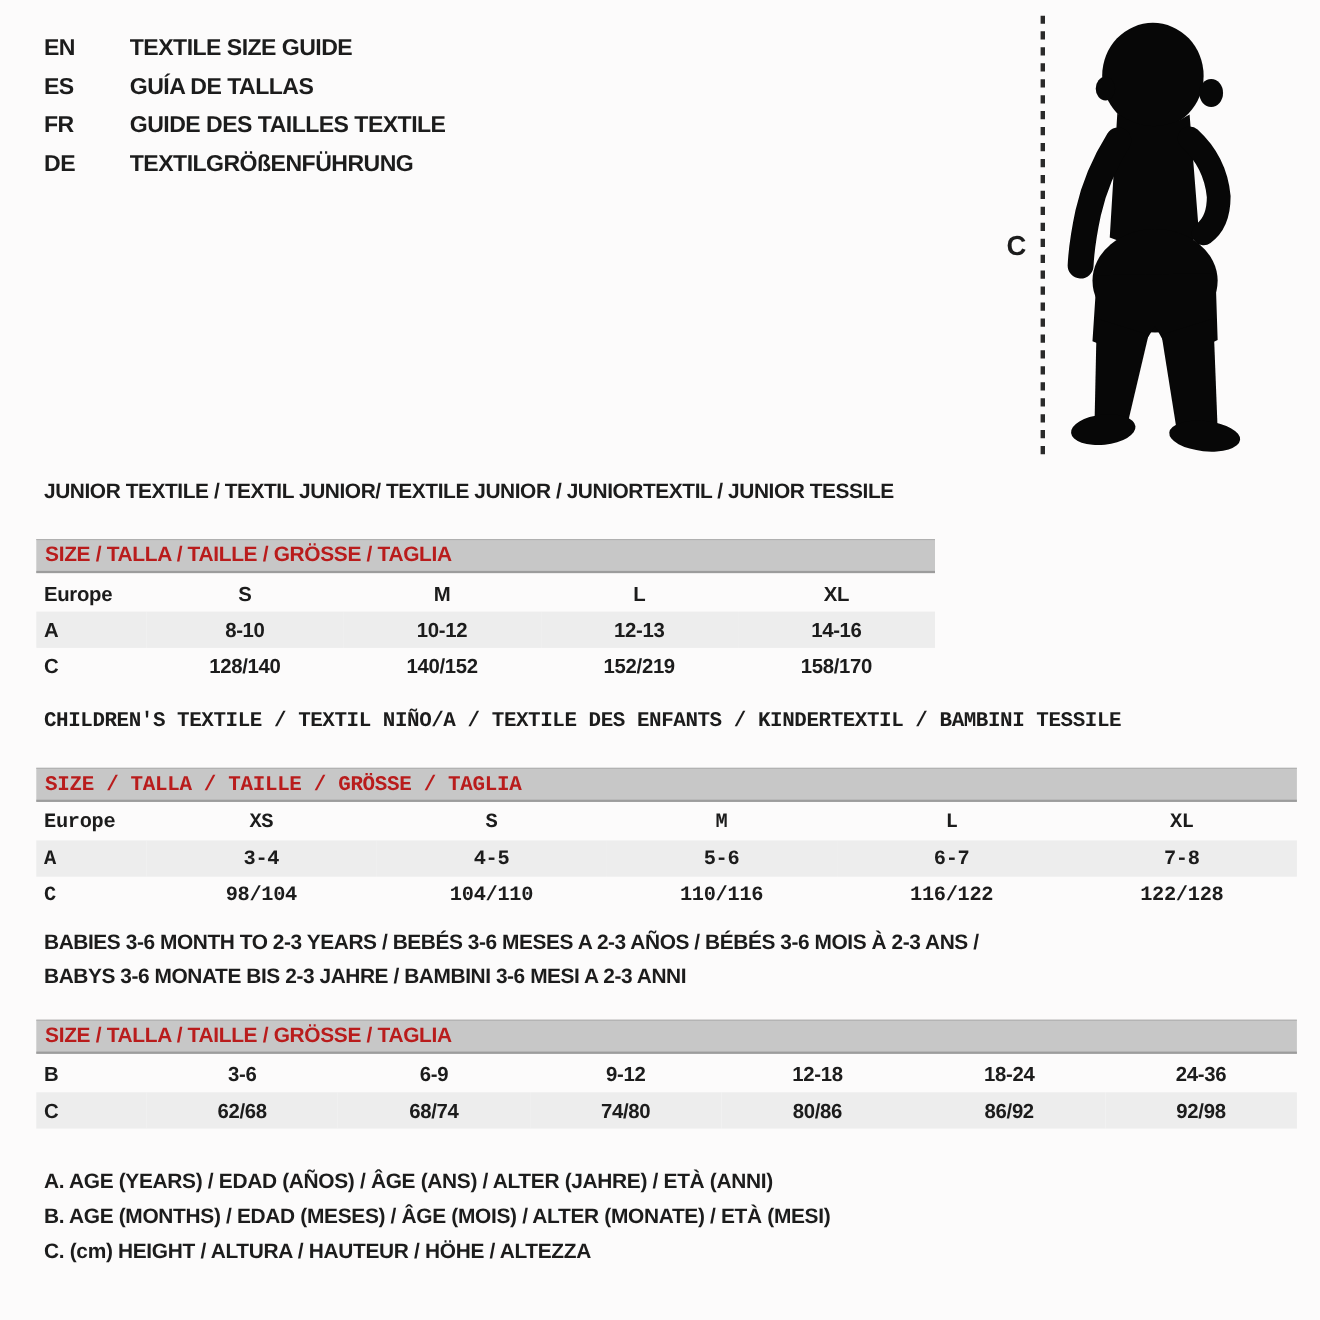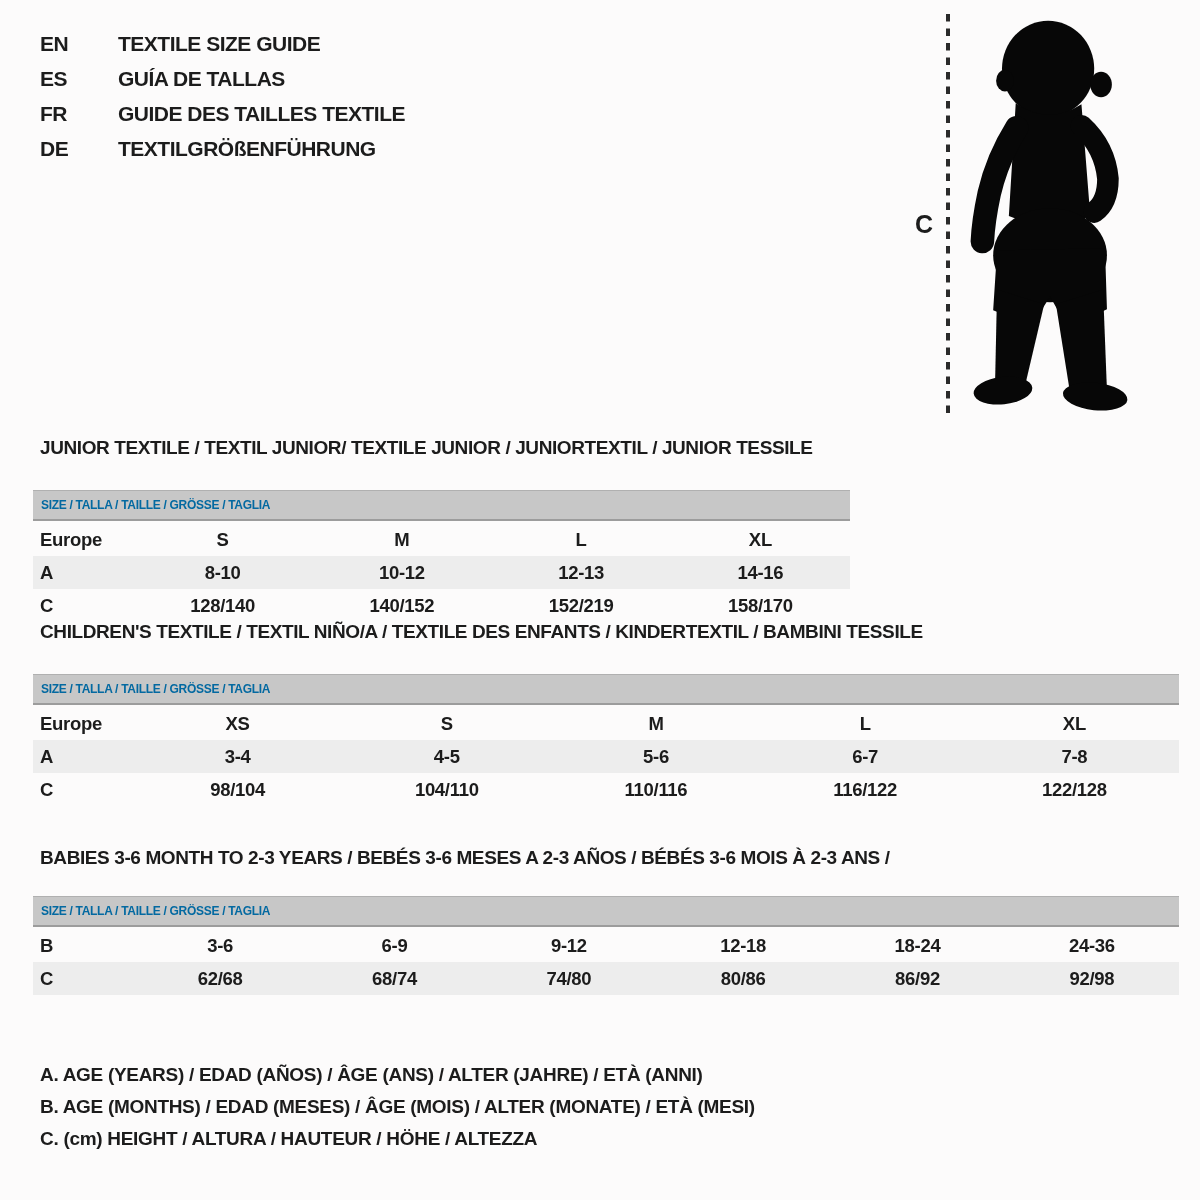--- a/index.html
+++ b/index.html
@@ -32,35 +32,35 @@
     font-size: 19px; font-weight: 700; letter-spacing: -0.4px;
     line-height: 31px; white-space: nowrap;
   }
   .size-bar {
     margin-top: 23px;
     background: #c7c7c7;
     border-top: 1px solid #b0b0b0;
     border-bottom: 2px solid #9c9c9c;
     height: 31px; line-height: 28px;
     padding-left: 8px;
-    font-weight: 700; font-size: 12px; letter-spacing: -0.3px;
-    color: #0369a1;
+    font-weight: 700; font-size: 19px; letter-spacing: -0.3px;
+    color: #b91c1c;
   }
   table.size-table { border-collapse: collapse; width: 100%; table-layout: fixed; margin-top: 2px; }
   .size-table td {
     font-weight: 700; font-size: 18.5px; letter-spacing: -0.3px;
     text-align: center; height: 33px; padding: 0;
   }
   .size-table td.rowlabel { text-align: left; padding-left: 7px; }
   .size-table col.labelcol { width: 100px; }
   tr.shaded { background: #ededed; }
 
   .sec-junior   { top: 432px; width: 817px; }
   .sec-junior .size-bar { margin-top: 27px; }
-  .sec-children { top: 616px; width: 1146px; }
+  .sec-children { top: 640px; width: 1146px; font-family: Liberation Mono, monospace; }
   .sec-children .size-bar { margin-top: 27px; }
   .sec-babies   { top: 842px; width: 1146px; }
 
   
   .legend { top: 1064px; left: 40px; }
   .legend-line { height: 32px; font-weight: 700; font-size: 19px; letter-spacing: -0.3px; white-space: nowrap; }
 </style>
 </head>
 <body>
 
@@ -186,20 +186,21 @@
       <td>110/116</td>
       <td>116/122</td>
       <td>122/128</td>
     </tr>
   </tbody>
     </table>
 </div>
 
 <div class="section sec-babies">
   <h2>BABIES 3-6 MONTH TO 2-3 YEARS / BEBÉS 3-6 MESES A 2-3 AÑOS / BÉBÉS 3-6 MOIS À 2-3 ANS /</h2>
+  <h2>BABYS 3-6 MONATE BIS 2-3 JAHRE / BAMBINI 3-6 MESI A 2-3 ANNI</h2>
   <div class="size-bar">SIZE / TALLA / TAILLE / GRÖSSE / TAGLIA</div>
   <table class="size-table">
     <colgroup>
         <col class="labelcol">
         <col>
         <col>
         <col>
         <col>
         <col>
         <col>

